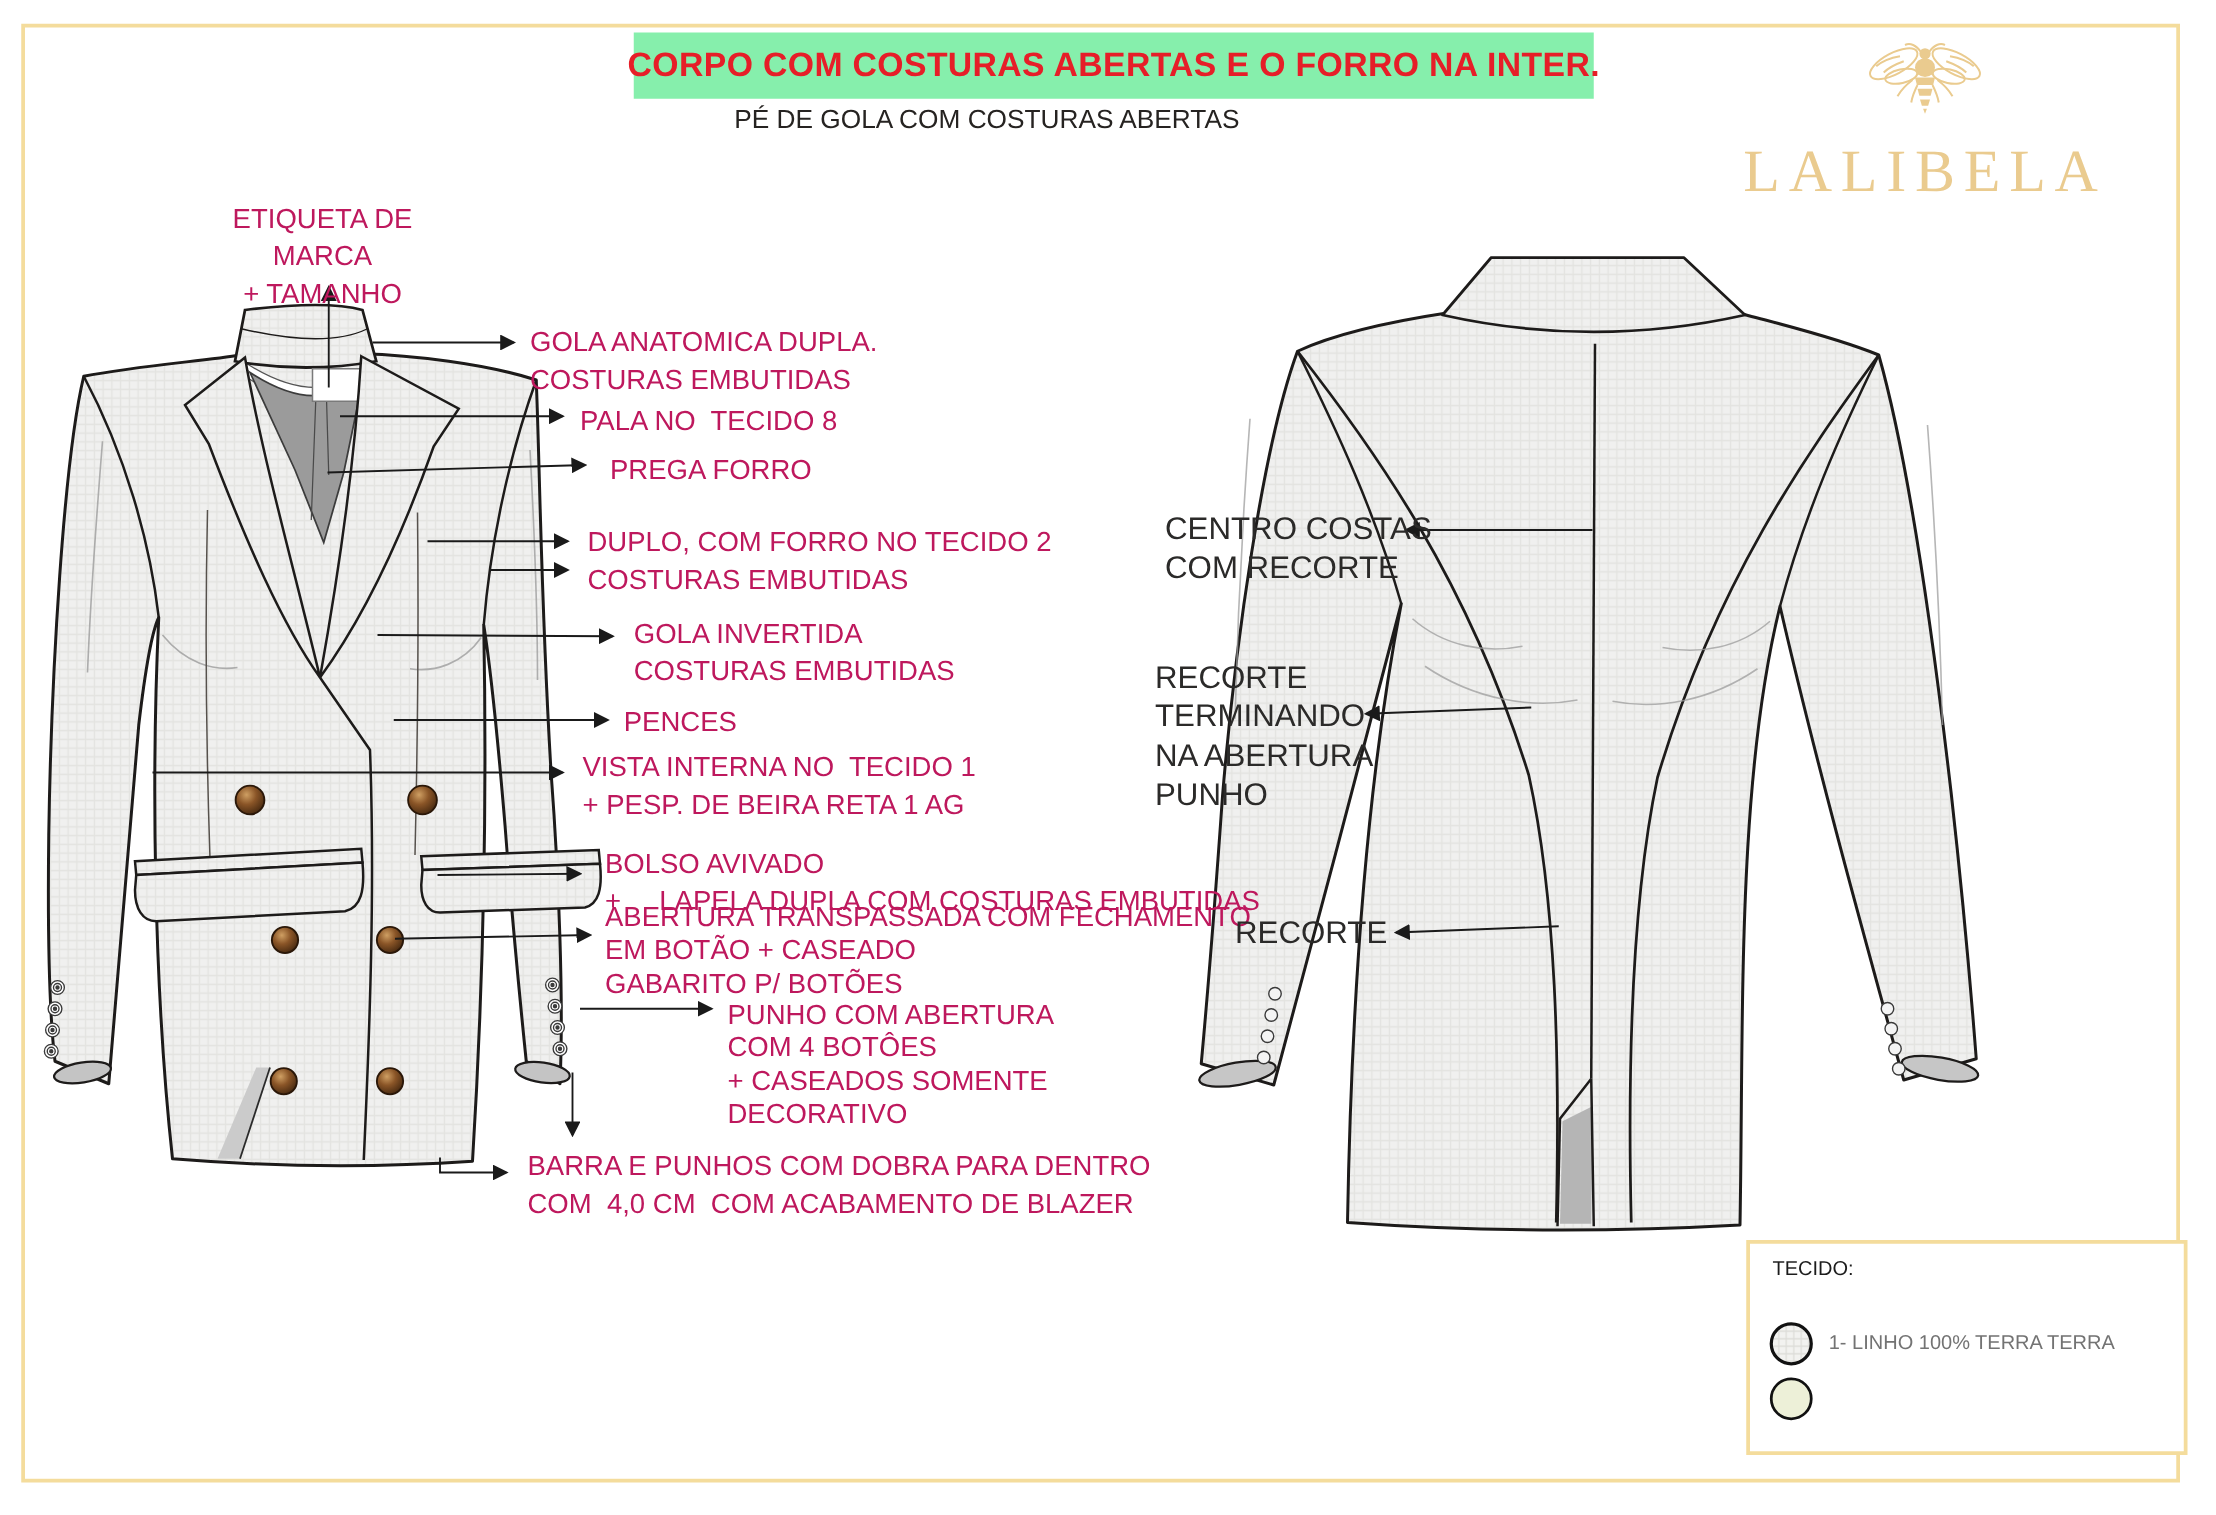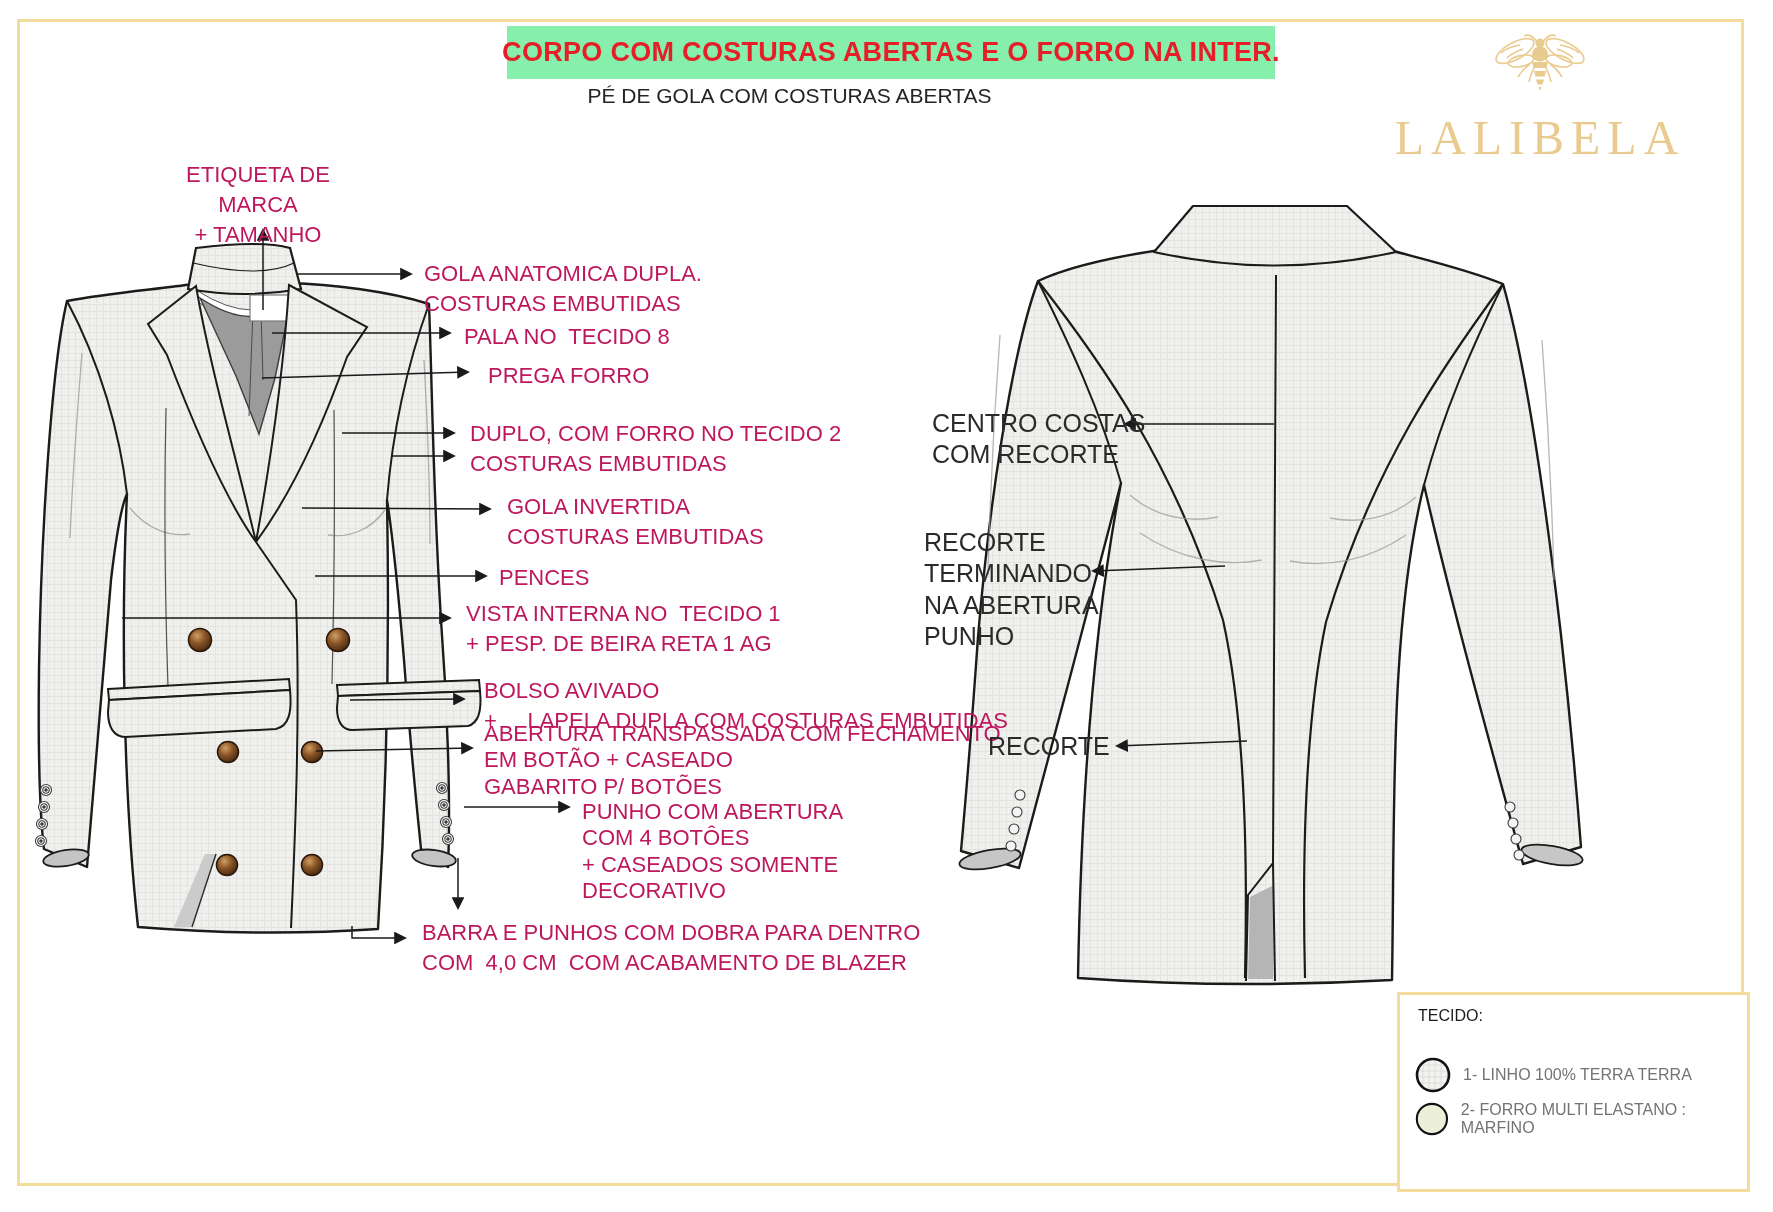--- a/index.html
+++ b/index.html
@@ -11,21 +11,21 @@
           background:#86efac;display:flex;align-items:center;justify-content:center;}
   .banner span{color:#E61E28;font-size:27px;font-weight:700;letter-spacing:.3px;white-space:nowrap;}
   .subtitle{position:absolute;left:507px;top:84px;width:565px;text-align:center;
             font-size:21px;color:#262321;}
   .brand{position:absolute;left:1384px;top:34px;width:312px;text-align:center;}
   .brandname{margin-top:16px;font-family:"Liberation Serif",serif;font-size:48px;
              letter-spacing:7px;color:#EACB8F;white-space:nowrap;}
   .ann{position:absolute;white-space:pre-wrap;font-size:22px;line-height:1.36;color:#be185d;}
   .ann.tight{line-height:1.2;}
   .ann-r{position:absolute;white-space:pre-wrap;font-size:25px;line-height:1.25;color:#2b2a29;}
-  .legend{position:absolute;left:1397px;top:992px;width:353px;height:200px;
+  .legend{position:absolute;left:1397px;top:992px;width:353px;height:172px;
           border:3px solid #F4DC9C;box-sizing:border-box;background:#fff;}
   .legend-title{position:absolute;left:18px;top:12px;font-size:16px;color:#1c1c1c;}
   .lrow{position:absolute;left:14px;display:flex;align-items:center;gap:11px;
         font-size:16px;color:#737373;}
   svg{display:block;}
   .abs{position:absolute;}
 </style>
 </head>
 <body>
 
@@ -294,17 +294,16 @@
           </pattern>
         </defs>
         <circle cx="19" cy="19" r="16" fill="url(#fabL)" stroke="#111" stroke-width="2.6"></circle>
       </svg>
       <span>1- LINHO 100% TERRA TERRA</span>
     </div>
     <div class="lrow" style="top:105px;">
       <svg width="38" height="38" viewBox="0 0 38 38">
         <circle cx="19" cy="19" r="16" fill="#EDF0D8" stroke="#111" stroke-width="2.2"></circle>
       </svg>
-      <span>2- FORRO MULTI ELASTANO : MARFINO</span>
     </div>
   </div>
 
 </div>
 
 </body></html>

